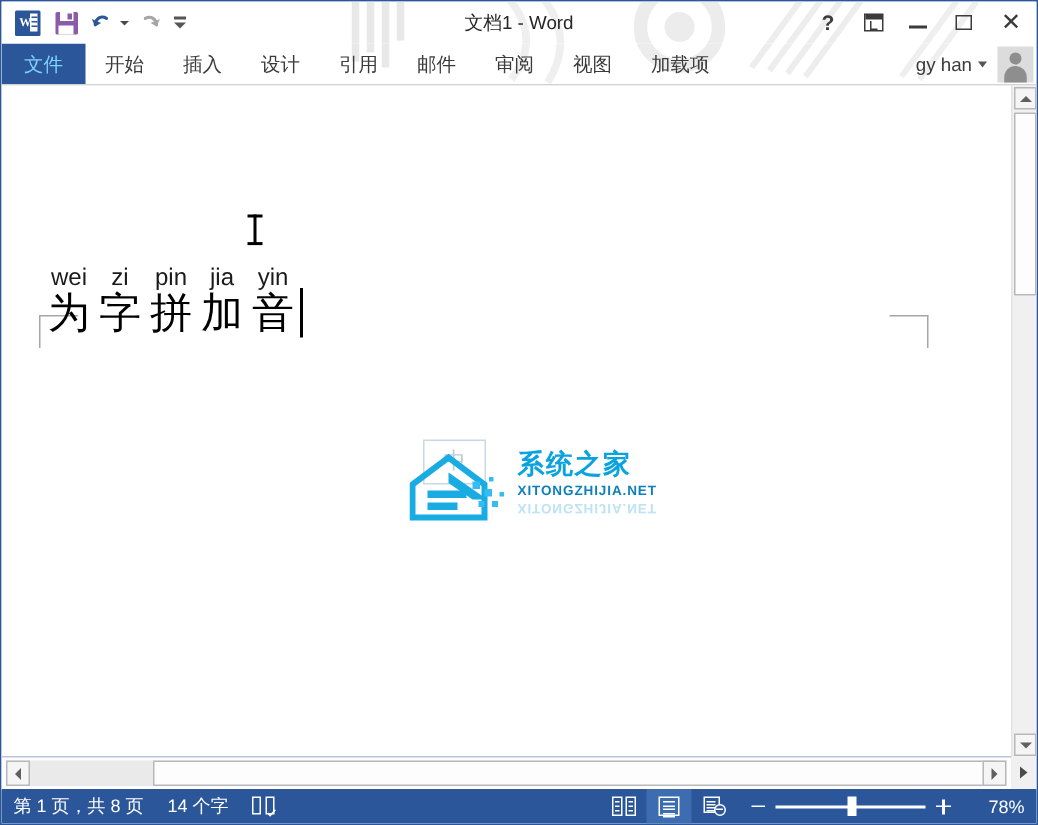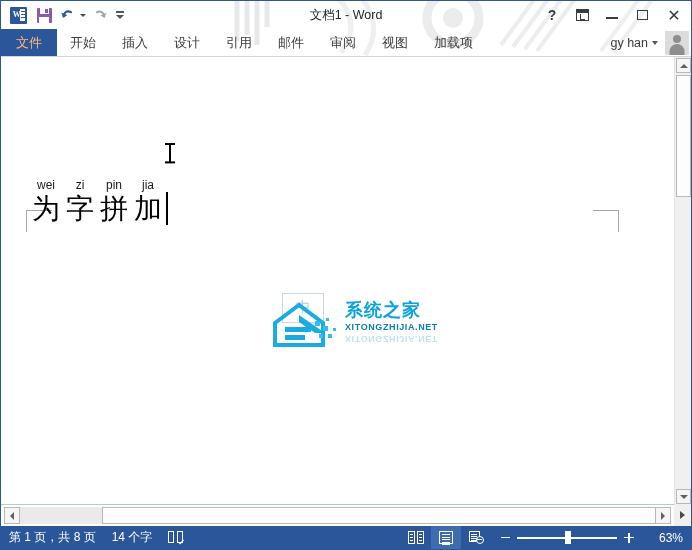--- a/index.html
+++ b/index.html
@@ -181,21 +181,21 @@
     display: flex; align-items: center; justify-content: center;
     padding: 0 13px;
     font-size: 13px;
     color: #3b3b3b;
     cursor: default;
     white-space: nowrap;
     font-family: "Liberation Sans", "DejaVu Sans", sans-serif;
   }
   .tab.file {
     background: #2b579a;
-    color: #fdba74;
+    color: #7dd3fc;
     padding: 0 15px;
   }
   .useracct {
     position: absolute;
     right: 2px; top: 0;
     height: 27px;
     display: flex; align-items: center;
     gap: 4px;
     z-index: 3;
   }
@@ -276,21 +276,21 @@
     display: flex;
     align-items: flex-end;
   }
   .ruby-cell {
     width: 34px;
     display: flex;
     flex-direction: column;
     align-items: center;
   }
   .ruby-top {
-    font-size: 12px;
+    font-size: 16px;
     color: #1a1a1a;
     line-height: 13px;
     font-family: "Liberation Sans", "DejaVu Sans", sans-serif;
   }
   .ruby-base {
     font-size: 28px;
     line-height: 34px;
     color: #000;
     font-family: "DejaVu Sans", "Liberation Sans", sans-serif;
   }
@@ -726,20 +726,24 @@
             <span class="ruby-base">字</span>
           </div>
           <div class="ruby-cell">
             <span class="ruby-top">pin</span>
             <span class="ruby-base">拼</span>
           </div>
           <div class="ruby-cell">
             <span class="ruby-top">jia</span>
             <span class="ruby-base">加</span>
           </div>
+          <div class="ruby-cell">
+            <span class="ruby-top">yin</span>
+            <span class="ruby-base">音</span>
+          </div>
           <span class="text-caret"></span>
         </div>
       </div>
 
       <div class="wm">
         <div class="wm-zh">中</div>
         <svg width="70" height="48" viewBox="0 0 70 48" style="position:absolute;left:0;top:8px;">
           <path d="M2 22 L26 4 L50 22 L50 44 L2 44 Z" fill="none" stroke="#19ace3" stroke-width="4"></path>
           <rect x="12" y="26" width="26" height="5" fill="#19ace3"></rect>
           <rect x="12" y="34" width="20" height="5" fill="#19ace3"></rect>
@@ -840,16 +844,16 @@
           <span class="minus-g"></span>
         </div>
       <div class="zm-track">
         <span class="zm-line"></span>
         <span class="zm-thumb"></span>
       </div>
       <div class="zm-btn">
           <span class="plus-g"></span>
         </div>
     </div>
-    <div class="zm-label">63%</div>
+    <div class="zm-label">78%</div>
   </div>
 
 </div>
 
 </body></html>

